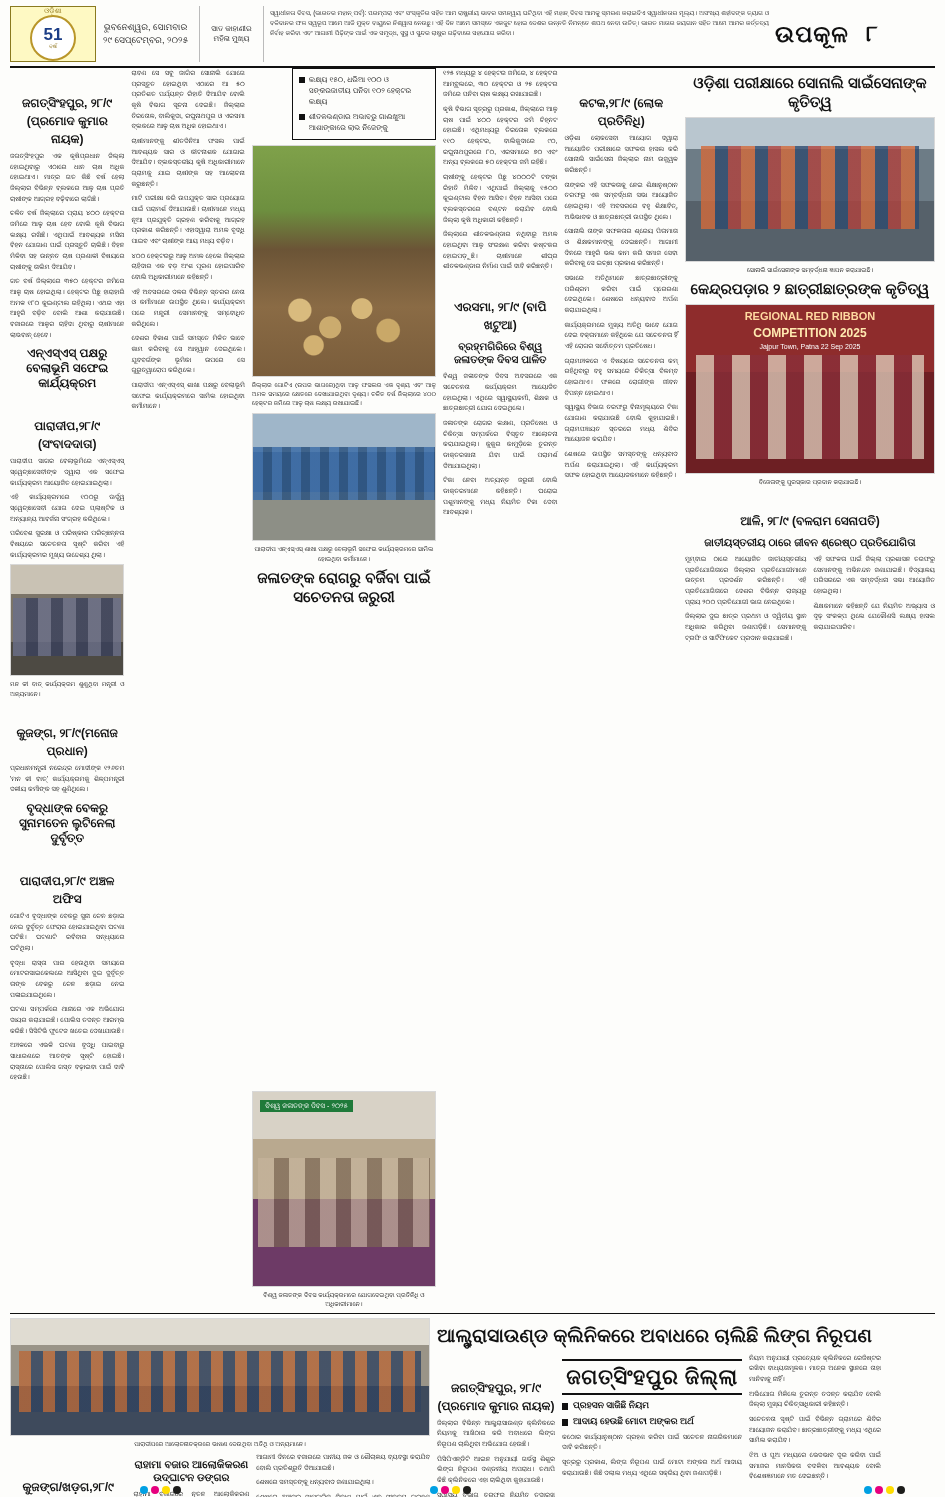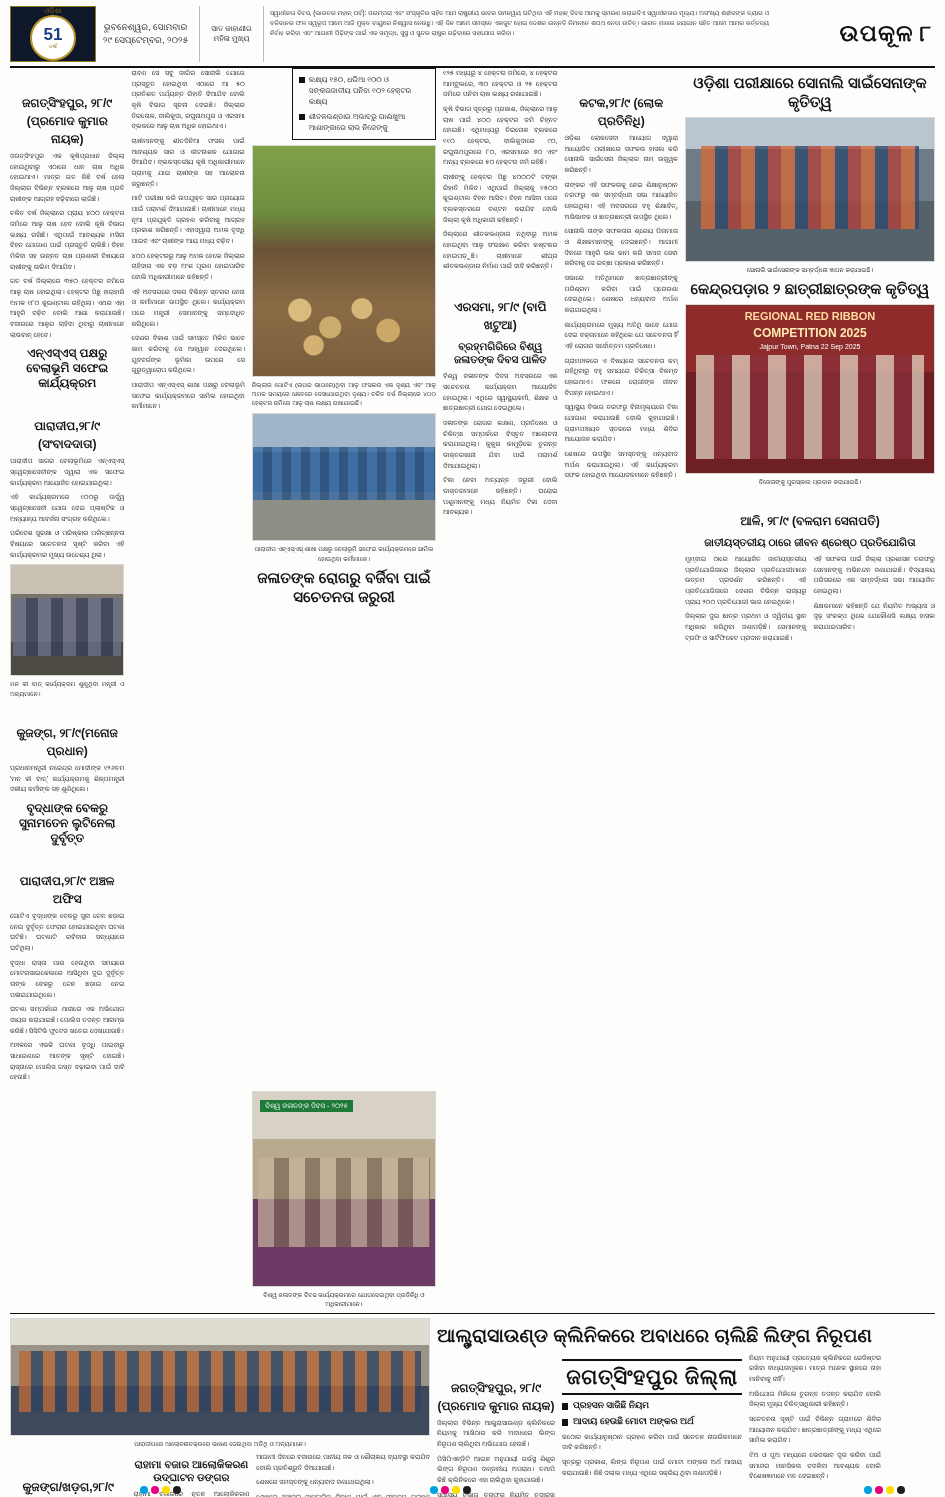--- a/index.html
+++ b/index.html
@@ -20,21 +20,21 @@
 
   
   .masthead {
     display: flex; align-items: stretch;
     border-bottom: 2px solid #111;
     padding-bottom: 4px;
     height: 62px;
   }
   .emblem {
     width: 86px; display:flex; flex-direction:column; align-items:center; justify-content:center;
-    border: 1px solid #8a7a20; background: #0f172a;
+    border: 1px solid #8a7a20; background: #fef9c3;
   }
   .emblem .ring {
     width: 46px; height: 46px; border-radius: 50%;
     border: 2px solid #b9962a; display:flex; flex-direction:column;
     align-items:center; justify-content:center; background:#fff;
   }
   .emblem .top-od { font-size: 7px; color:#8a6d10; letter-spacing:.2px; }
   .emblem .num { font-size: 17px; font-weight: bold; color:#1b3d86; line-height:1; }
   .emblem .yrs { font-size: 5.5px; color:#8a6d10; }
   .dateblock {
@@ -45,22 +45,22 @@
   .promoblock {
     width: 64px; font-size: 7.5px; line-height:1.35; text-align:center;
     display:flex; align-items:center; justify-content:center;
     border-right: 1px solid #bbb; padding: 0 3px;
   }
   .blurb {
     flex: 1; font-size: 6.3px; line-height: 1.55; padding: 2px 6px;
     text-align: justify; color:#222;
   }
   .brand {
-    width: 160px; display:flex; align-items:center; justify-content:flex-end;
-    gap:6px; padding-right: 4px; font-family: Liberation Serif, serif;
+    width: 160px; display:flex; align-items:center; justify-content:flex-start;
+    gap:17px; padding-right: 4px;
   }
   .brand .name { font-size: 23px; font-weight: bold; letter-spacing: 1px; }
   .brand .bar { font-size: 22px; font-weight: bold; }
 
   
   .main-headline {
     text-align: center;
     font-size: 44px;
     font-weight: bold;
     letter-spacing: 1px;

